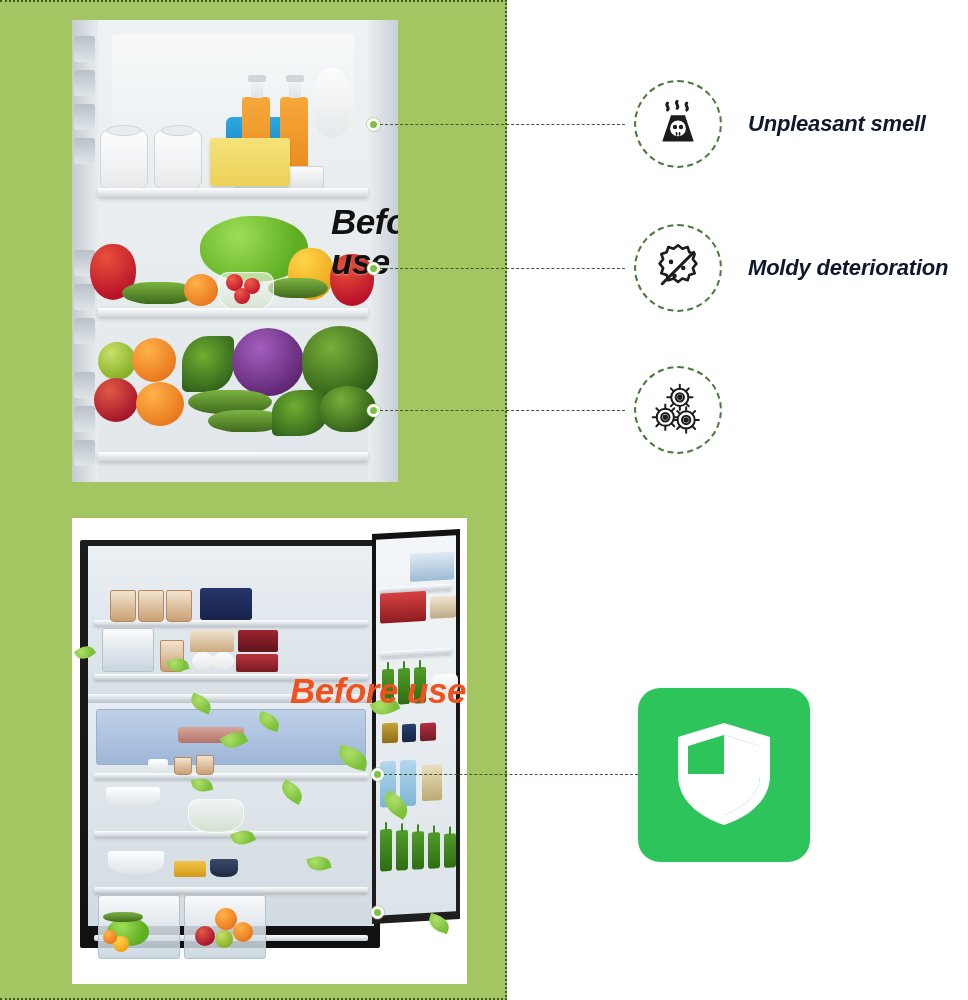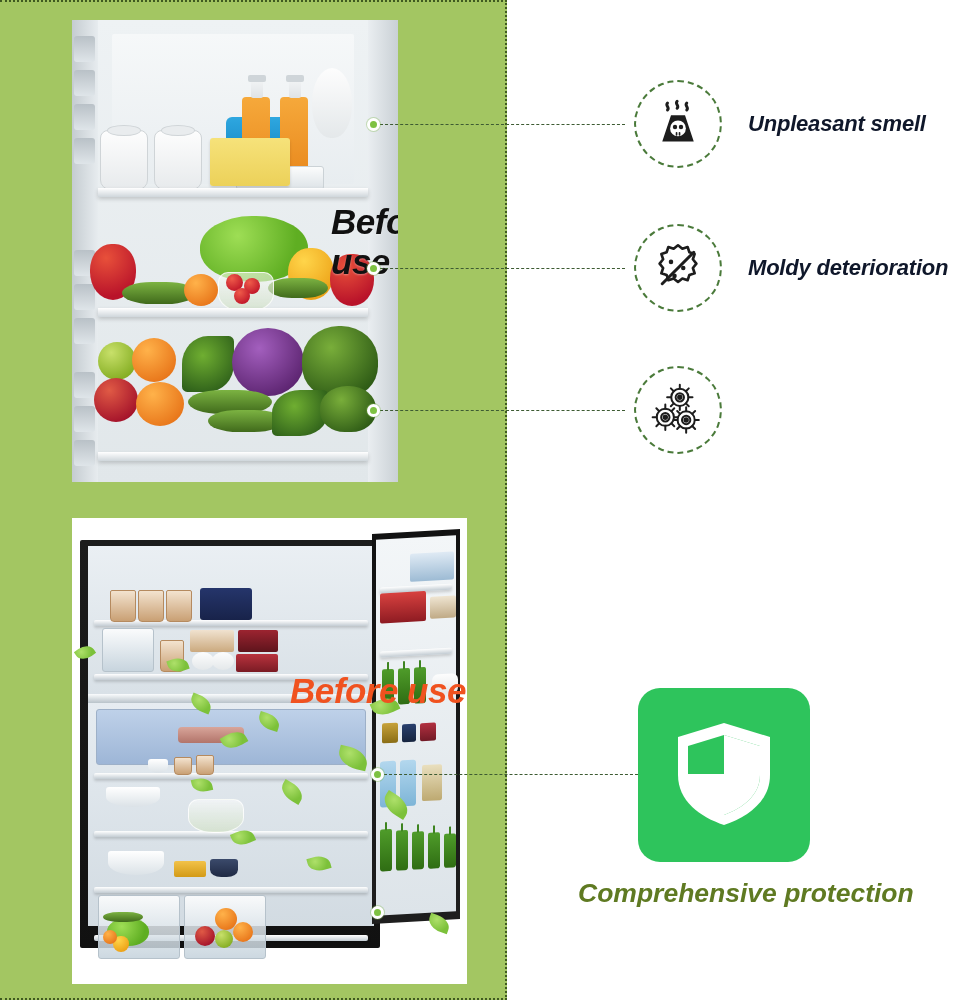--- a/index.html
+++ b/index.html
@@ -432,15 +432,14 @@
         <path d="M54 6 L100 20 V58 C100 84 78 100 54 108 C30 100 8 84 8 58 V20 Z" fill="#ffffff"></path>
         <path d="M54 18 L90 29 V58 C90 78 73 91 54 98 Z" fill="#2ec45c"></path>
         <path d="M54 18 L18 29 V58 C18 78 35 91 54 98 Z" fill="#ffffff"></path>
         <path d="M54 18 L18 29 V57 H54 Z" fill="#2ec45c"></path>
         <path d="M54 57 H90 V58 C90 78 73 91 54 98 Z" fill="#ffffff"></path>
         <path d="M54 18 L90 29 V57 H54 Z" fill="#ffffff"></path>
         <path d="M54 6 L100 20 V58 C100 84 78 100 54 108 C30 100 8 84 8 58 V20 Z" fill="none" stroke="#2ec45c" stroke-width="0"></path>
       </svg>
     </span>
   </div>
-  <div class="shield-caption">Comprehensive protection</div>
 
 </div>
 
 </body></html>

